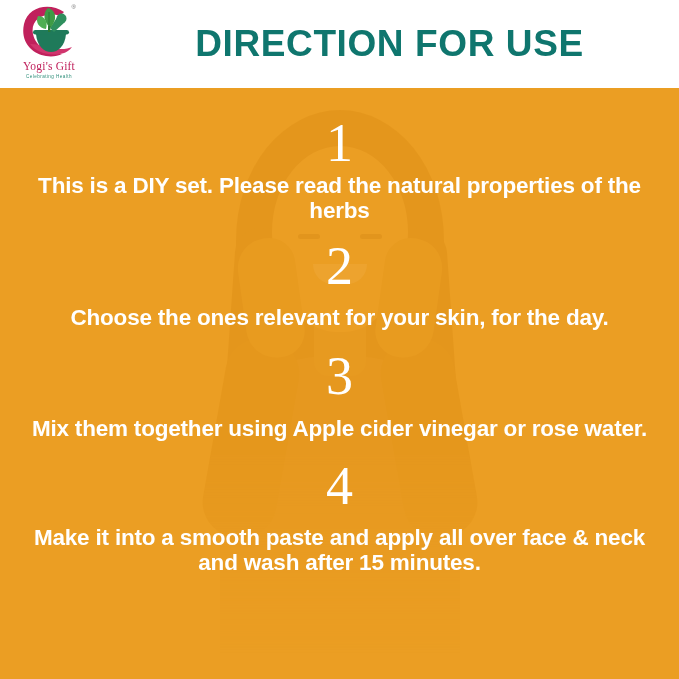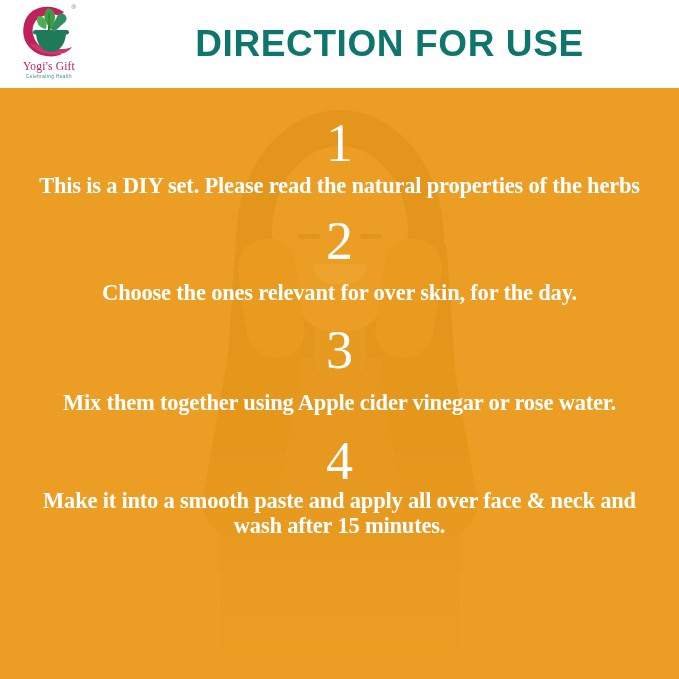--- a/index.html
+++ b/index.html
@@ -188,36 +188,36 @@
   }
   .step-number {
     font-family: "Liberation Serif", serif;
     font-size: 54px;
     line-height: 1.0;
     color: #ffffff;
     font-weight: normal;
     letter-spacing: 0;
   }
   .step-text {
-    font-family: Liberation Serif, serif;
+    font-family: Liberation Sans, sans-serif;
     font-weight: bold;
     font-size: 22.5px;
     line-height: 1.12;
     color: #ffffff;
     letter-spacing: -.2px;
     padding: 0 26px;
     margin-top: 3px;
   }
   .step-1 .step-number { margin-top: 14px; }
   .step-2 .step-number { margin-top: 16px; }
   .step-3 .step-number { margin-top: 18px; }
   .step-4 .step-number { margin-top: 18px; }
   .step-2 .step-text { margin-top: 12px; }
   .step-3 .step-text { margin-top: 13px; }
-  .step-4 .step-text { margin-top: 0; }
+  .step-4 .step-text { margin-top: 12px; }
 </style>
 </head>
 <body>
 
 <div class="poster">
 
   <div class="header">
 
     <div class="brand-logo">
       <div class="brand-mark">
@@ -267,21 +267,21 @@
 
     <div class="steps">
 
       <div class="step step-1">
         <div class="step-number">1</div>
         <div class="step-text">This is a DIY set. Please read the natural properties of the herbs</div>
       </div>
 
       <div class="step step-2">
         <div class="step-number">2</div>
-        <div class="step-text">Choose the ones relevant for over skin, for the day.</div>
+        <div class="step-text">Choose the ones relevant for your skin, for the day.</div>
       </div>
 
       <div class="step step-3">
         <div class="step-number">3</div>
         <div class="step-text">Mix them together using Apple cider vinegar or rose water.</div>
       </div>
 
       <div class="step step-4">
         <div class="step-number">4</div>
         <div class="step-text">Make it into a smooth paste and apply all over face &amp; neck and wash after 15 minutes.</div>

